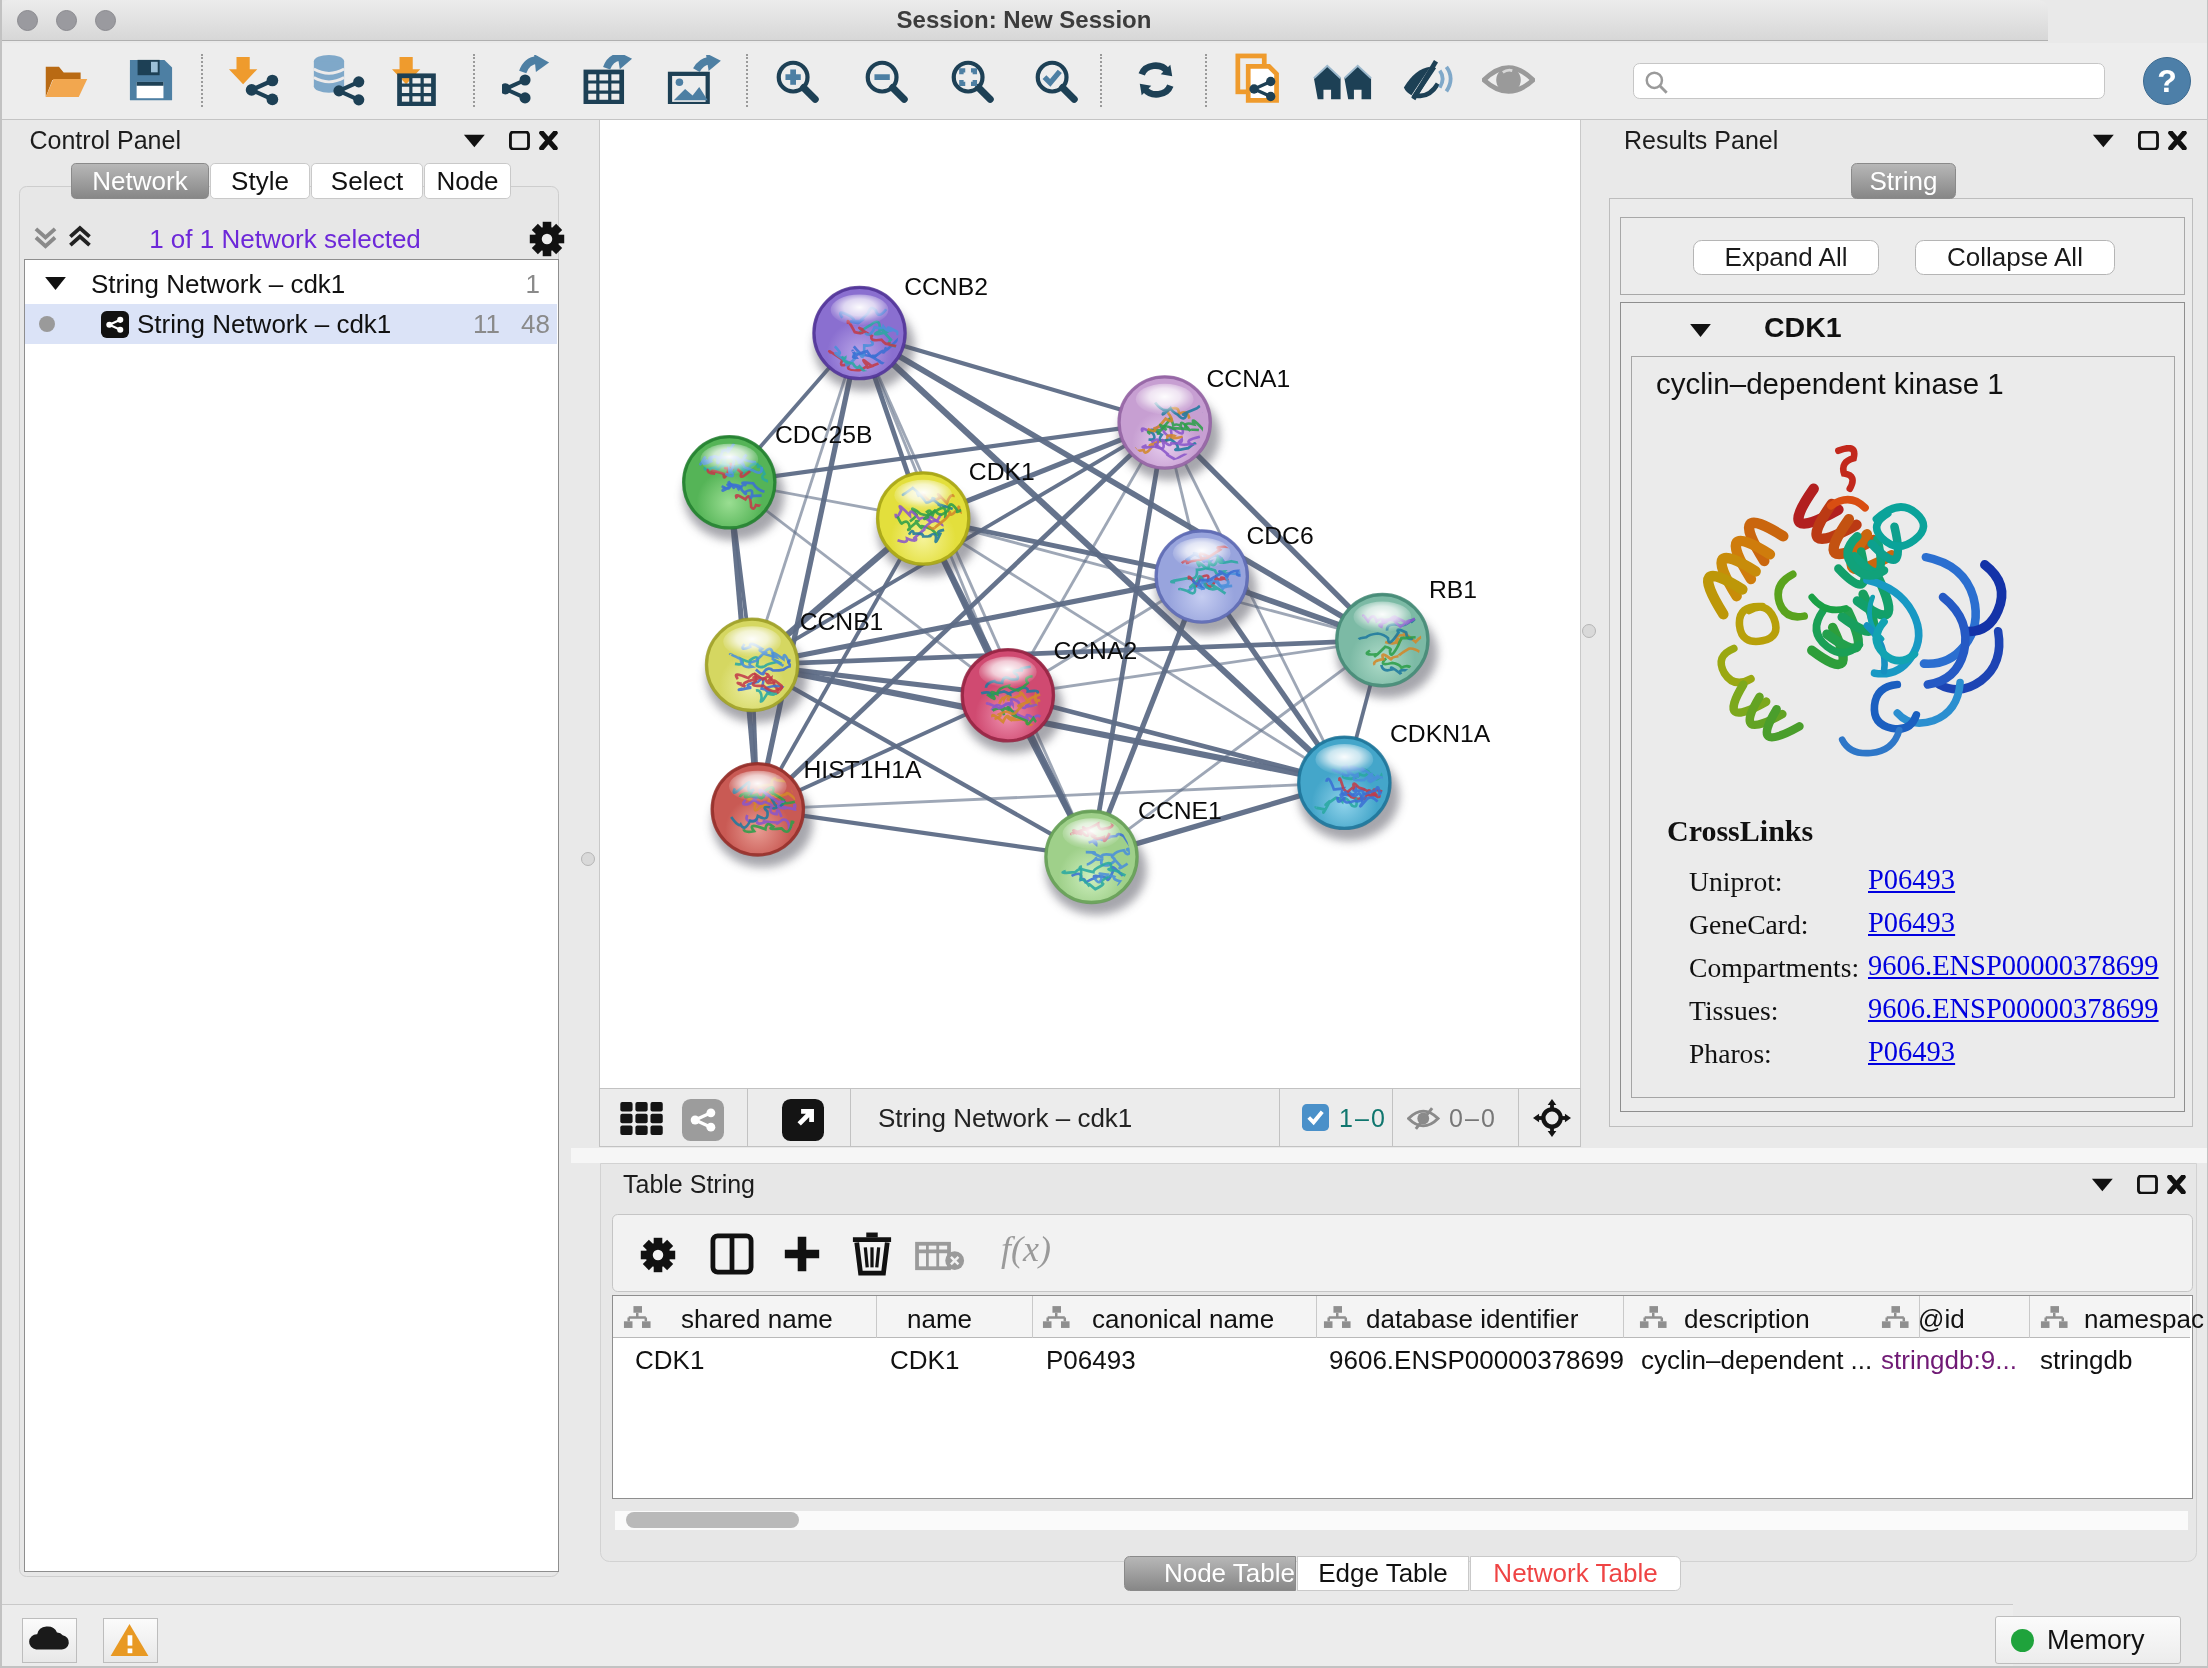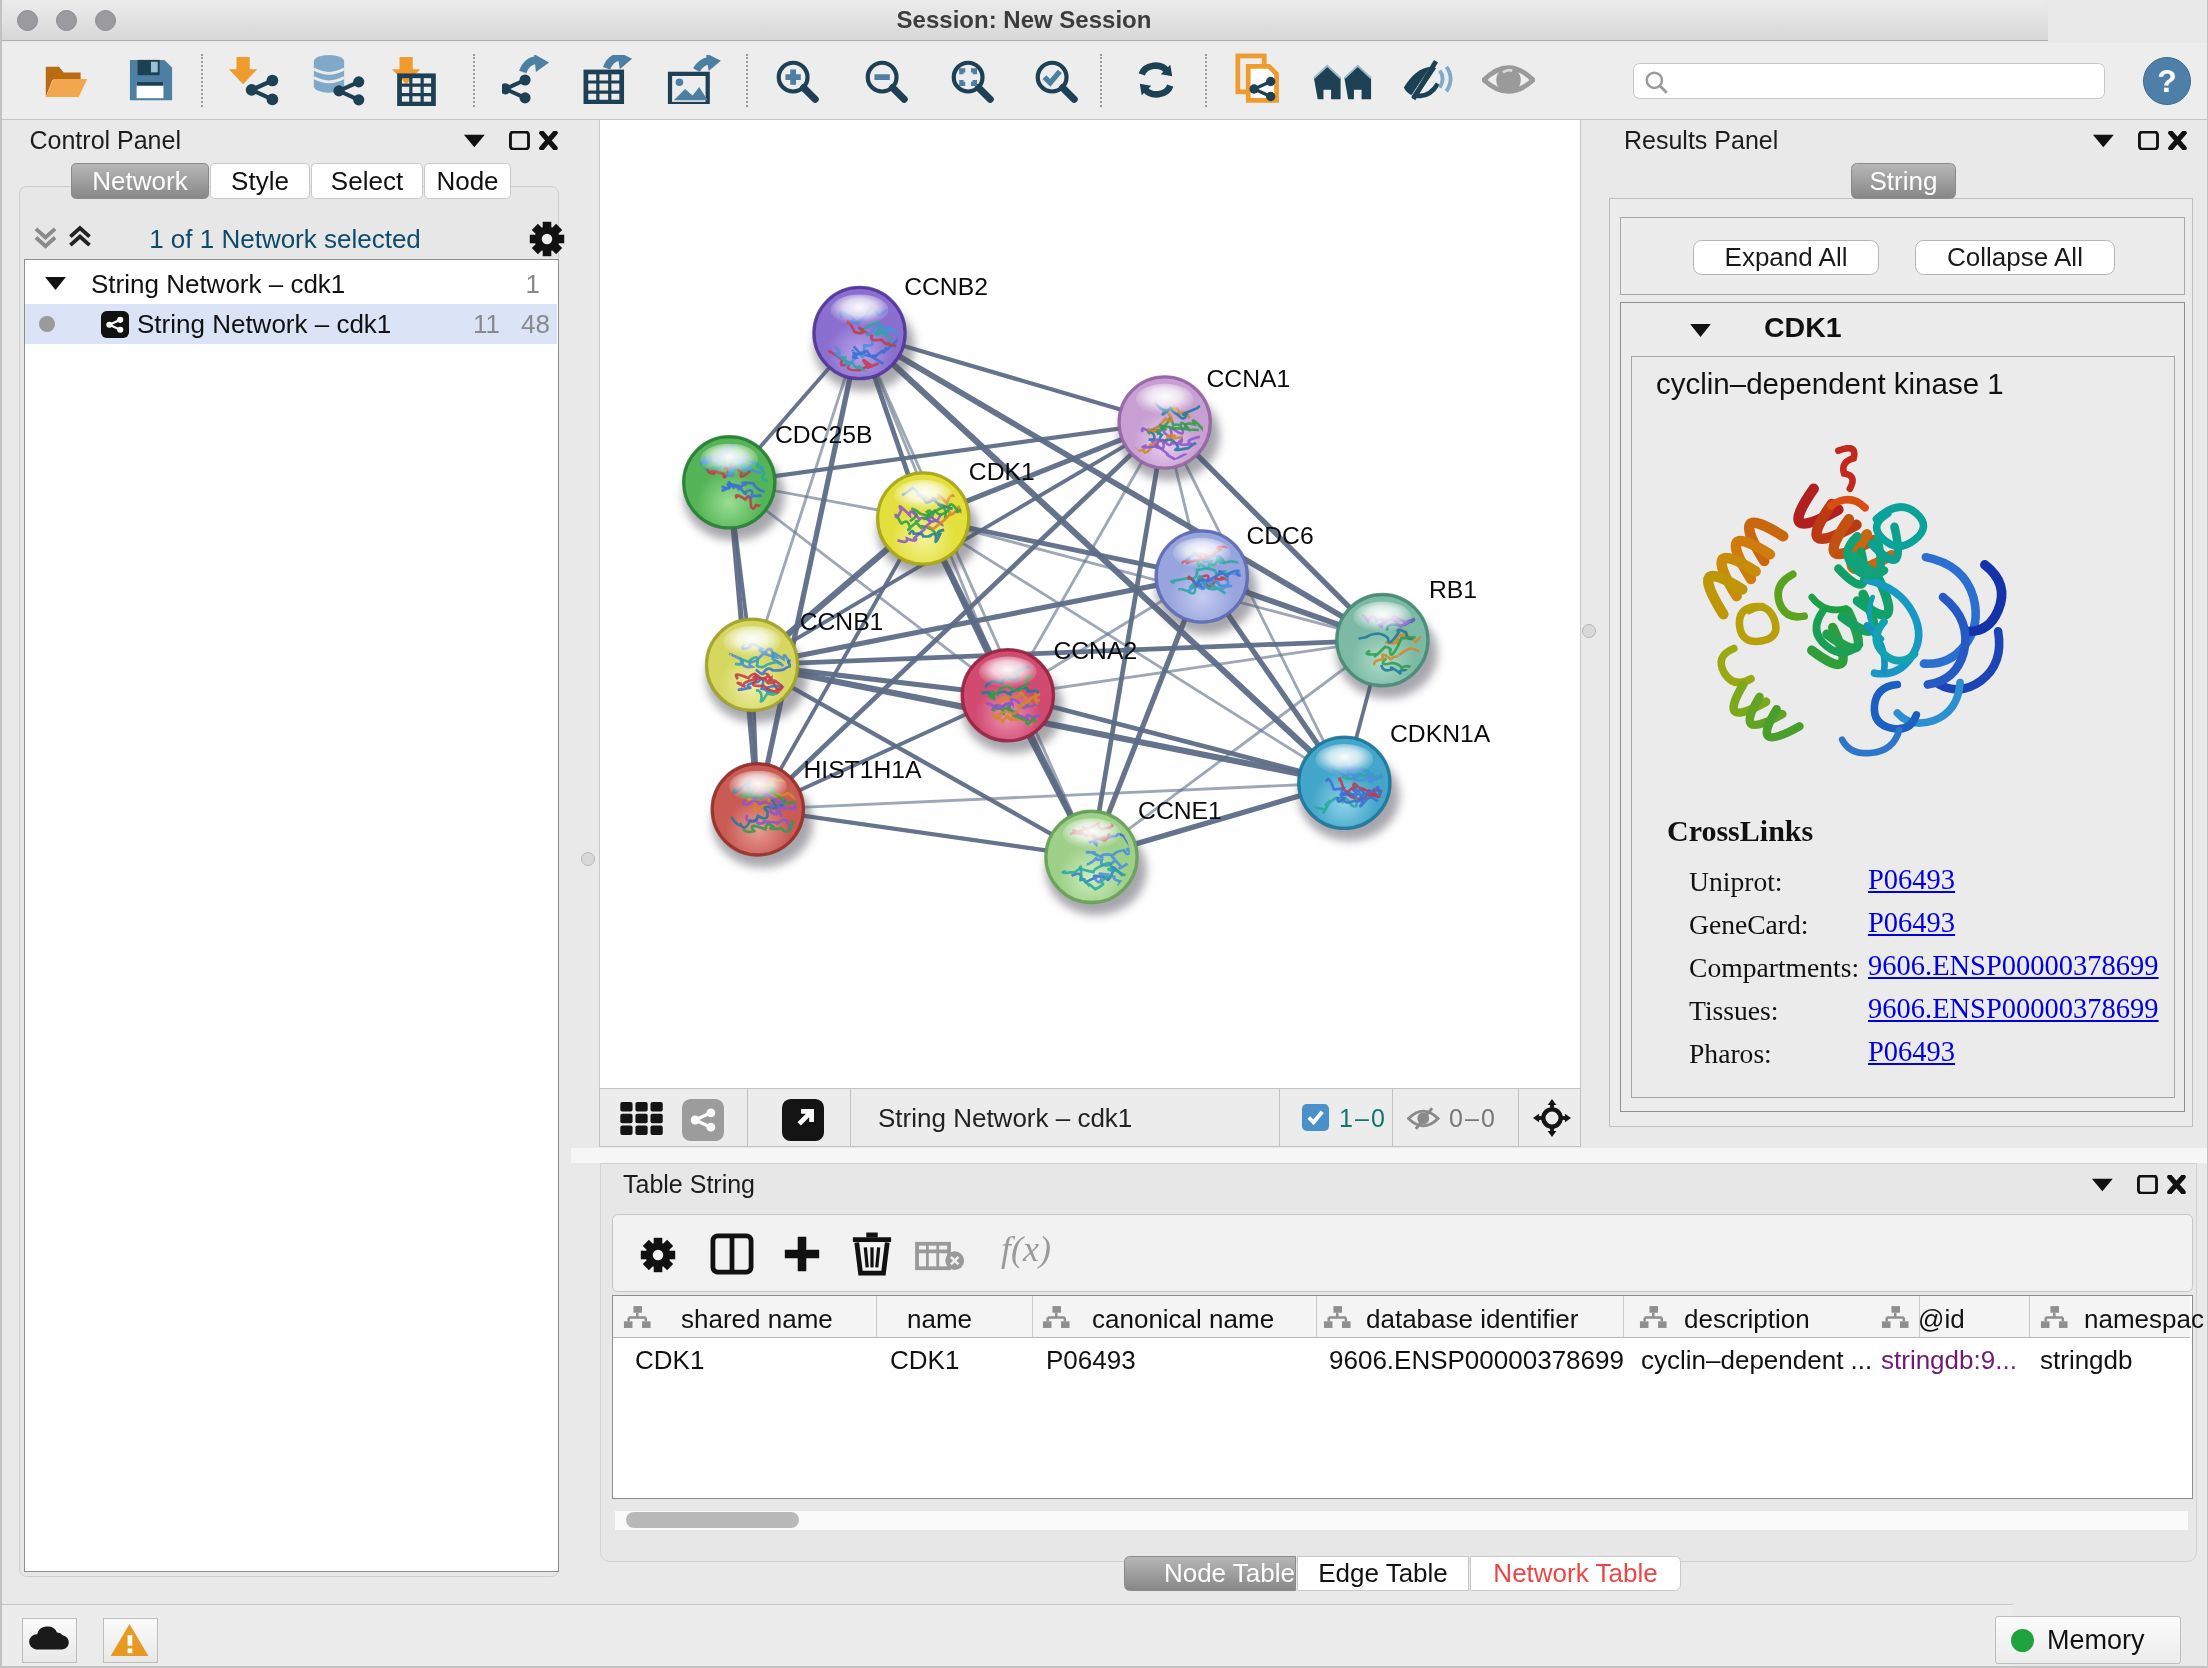--- a/index.html
+++ b/index.html
@@ -193,21 +193,21 @@
 <svg class="abs" style="left:34px;top:225px" width="67" height="27" viewBox="0 0 70 28">
   <g fill="none" stroke="#8a8a8a" stroke-width="4">
       <path d="M2 4 l10 9 10 -9"></path>
       <path d="M2 13 l10 9 10 -9"></path>
     </g>
   <g fill="none" stroke="#222" stroke-width="4">
       <path d="M38 12 l10 -9 10 9"></path>
       <path d="M38 21 l10 -9 10 9"></path>
     </g>
 </svg>
-<div class="abs" style="left:114px;top:224px;width:342px;text-align:center;font-size:26px;color:#0c4a6e">1 of 1 Network selected</div>
+<div class="abs" style="left:114px;top:224px;width:342px;text-align:center;font-size:26px;color:#6d28d9">1 of 1 Network selected</div>
 <svg class="abs" style="left:525px;top:217px" width="44" height="44" viewBox="0 0 46 46">
     <line x1="23" y1="23" x2="41.0" y2="23.0" stroke="#111" stroke-width="9"></line>
     <line x1="23" y1="23" x2="35.7" y2="35.7" stroke="#111" stroke-width="9"></line>
     <line x1="23" y1="23" x2="23.0" y2="41.0" stroke="#111" stroke-width="9"></line>
     <line x1="23" y1="23" x2="10.3" y2="35.7" stroke="#111" stroke-width="9"></line>
     <line x1="23" y1="23" x2="5.0" y2="23.0" stroke="#111" stroke-width="9"></line>
     <line x1="23" y1="23" x2="10.3" y2="10.3" stroke="#111" stroke-width="9"></line>
     <line x1="23" y1="23" x2="23.0" y2="5.0" stroke="#111" stroke-width="9"></line>
     <line x1="23" y1="23" x2="35.7" y2="10.3" stroke="#111" stroke-width="9"></line>
     <circle cx="23" cy="23" r="13" fill="#111"></circle>

